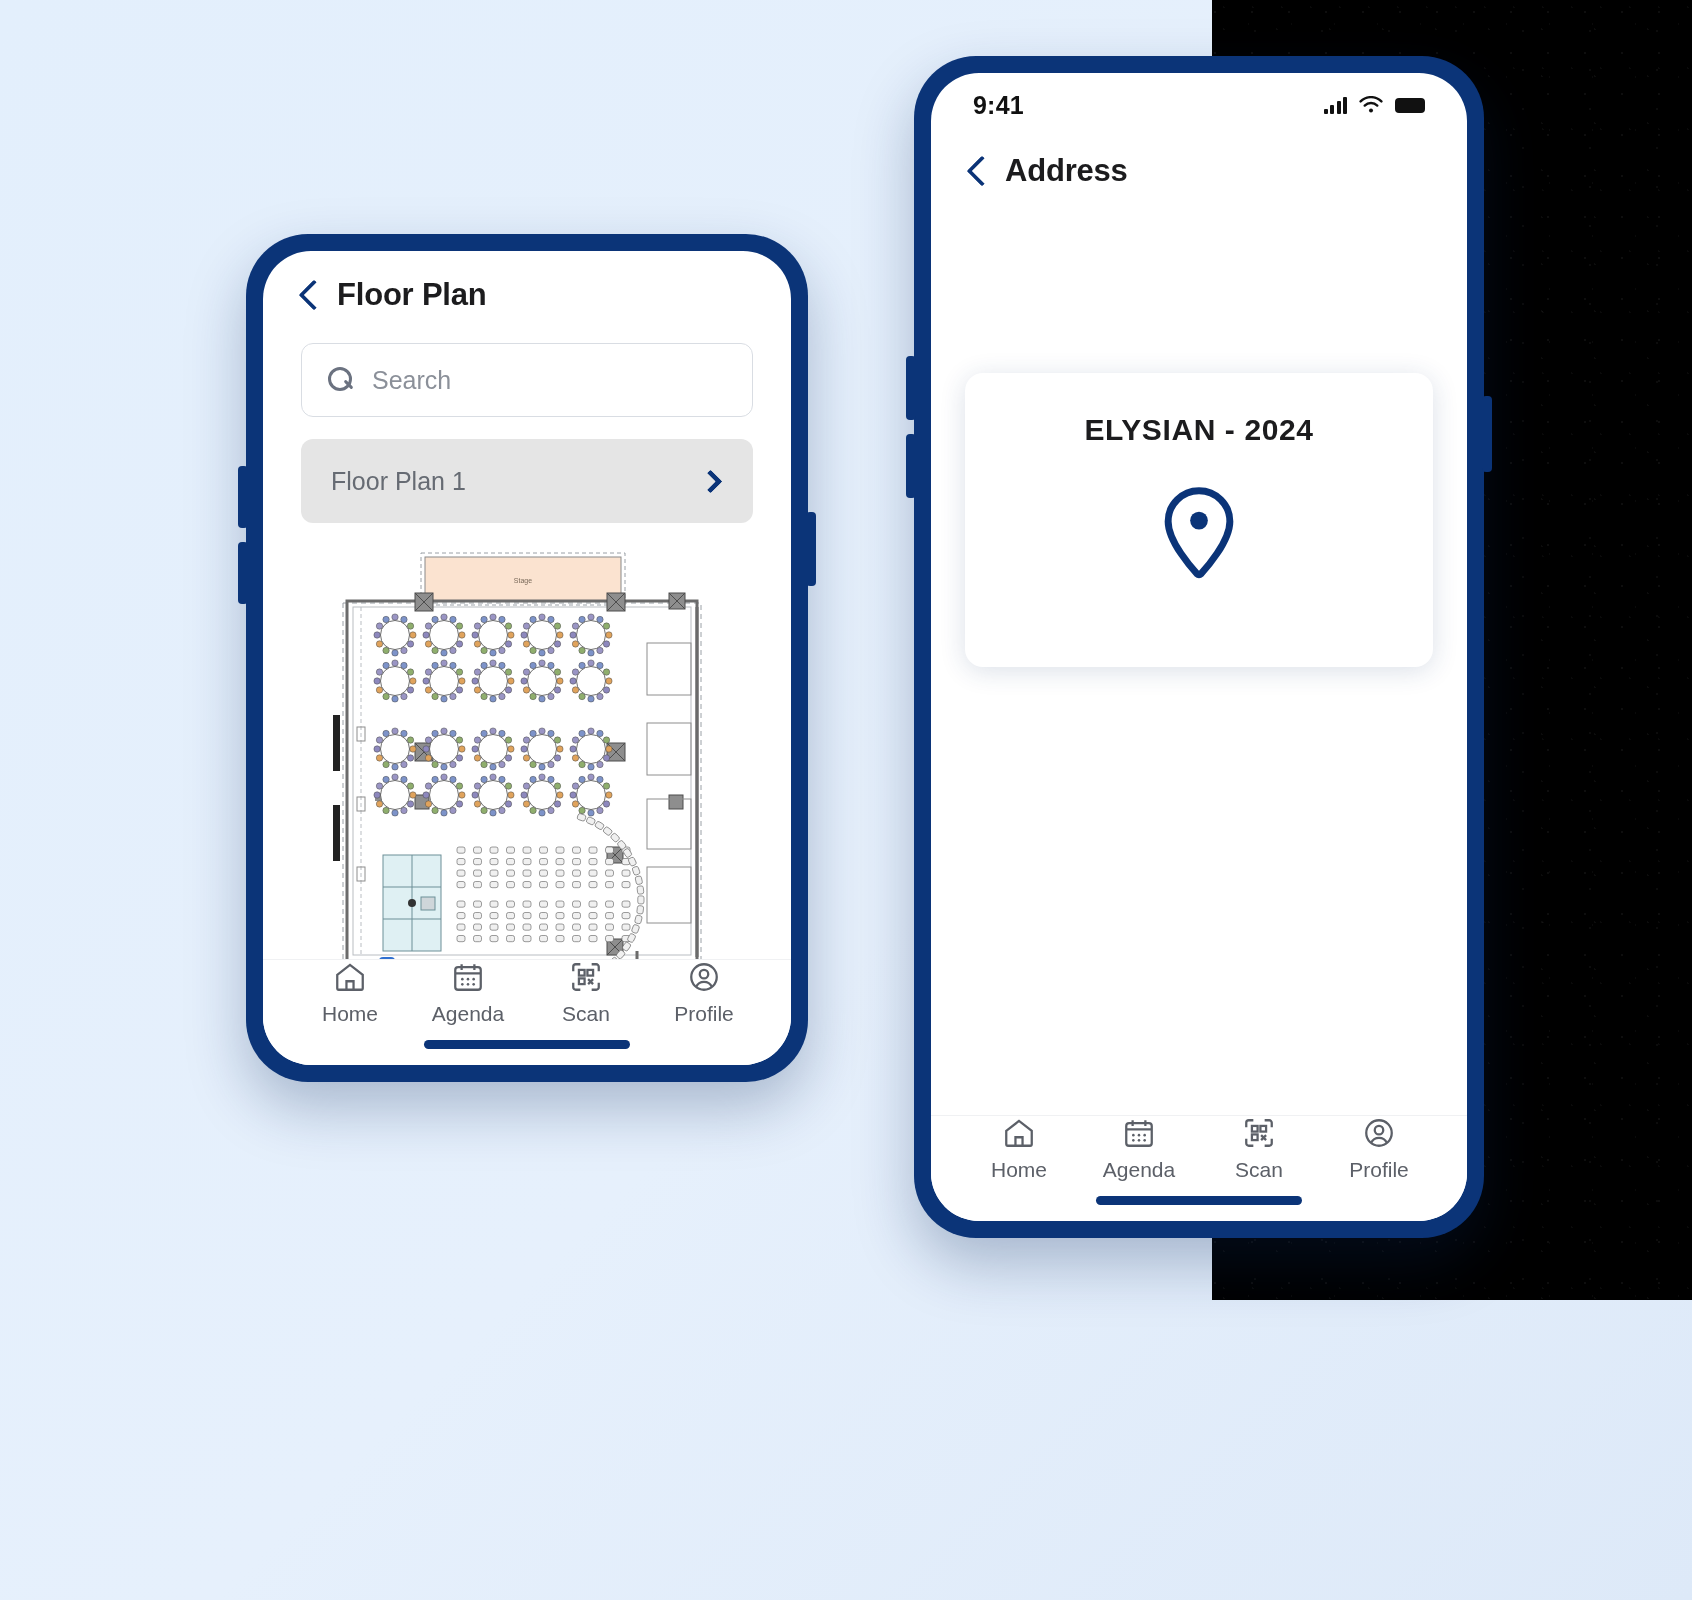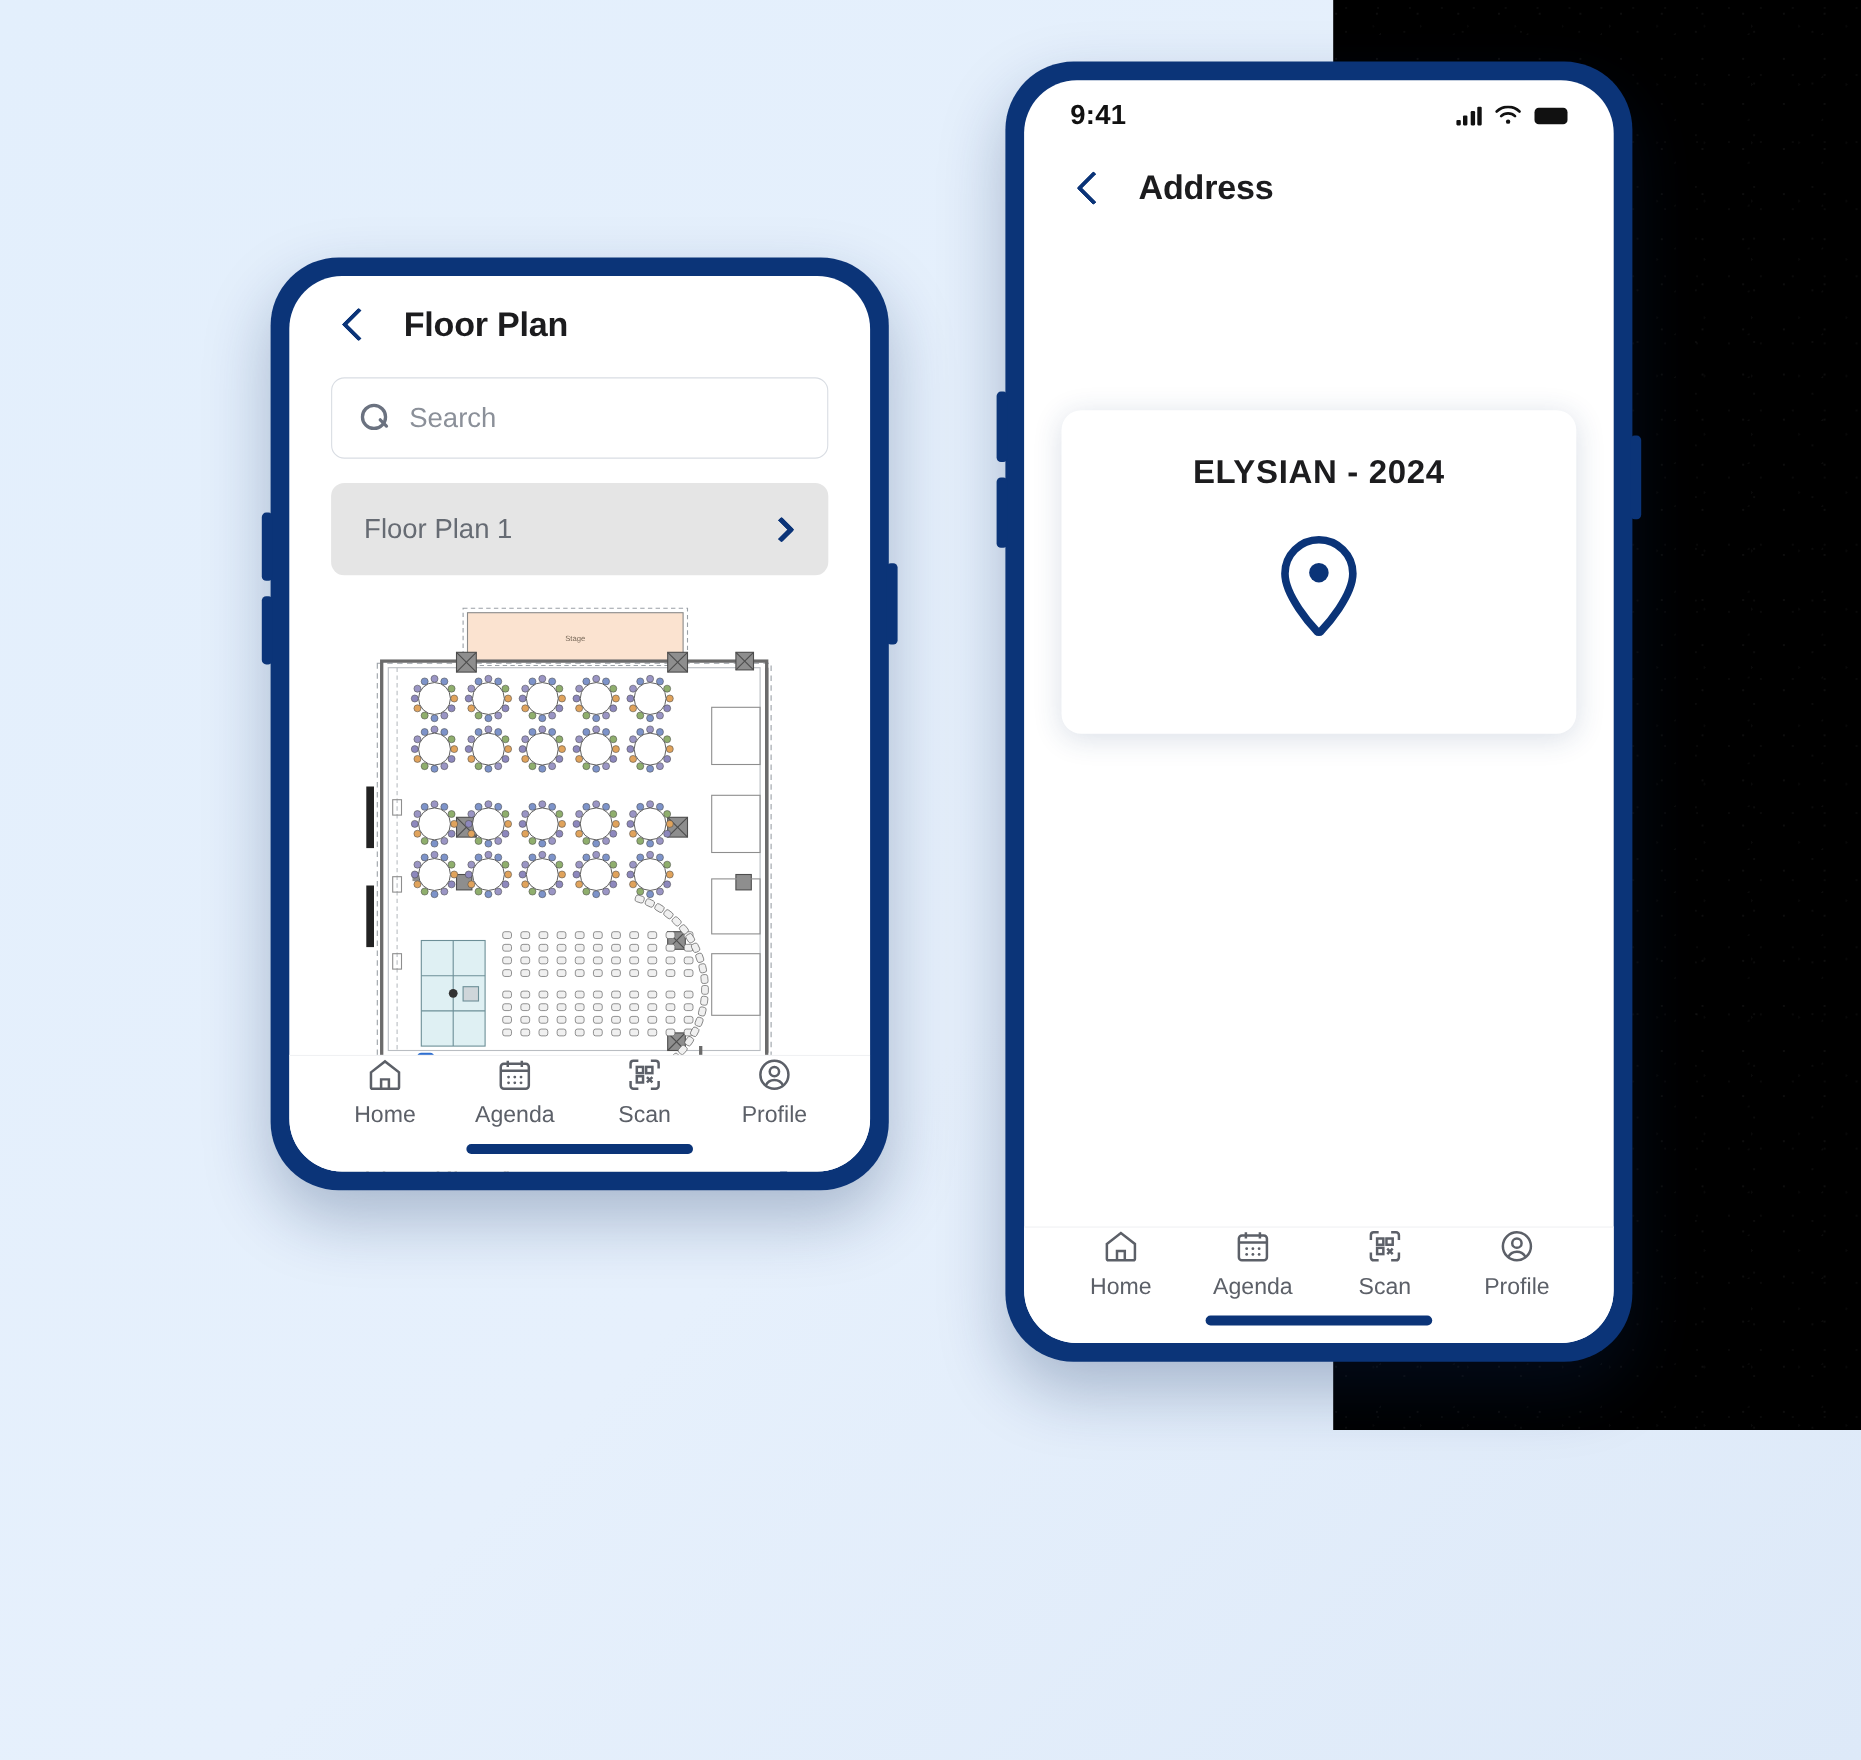--- a/index.html
+++ b/index.html
@@ -73,22 +73,22 @@
   .sig i:nth-child(1) { height: 5px; }
   .sig i:nth-child(2) { height: 9px; }
   .sig i:nth-child(3) { height: 13px; }
   .sig i:nth-child(4) { height: 17px; }
   .batt {
     width: 30px; height: 15px; background: #111; border-radius: 4px;
   }
 
   
   .appbar {
-    display: flex; align-items: center; gap: 30px;
-    padding: 26px 40px 8px 52px;
+    display: flex; align-items: center; gap: 12px;
+    padding: 26px 40px 8px 40px;
   }
   .back-chevron {
     width: 22px; height: 22px;
     border-left: 4.5px solid #0b3478;
     border-bottom: 4.5px solid #0b3478;
     transform: rotate(45deg);
     border-radius: 2px;
     cursor: pointer;
     flex: none;
   }

